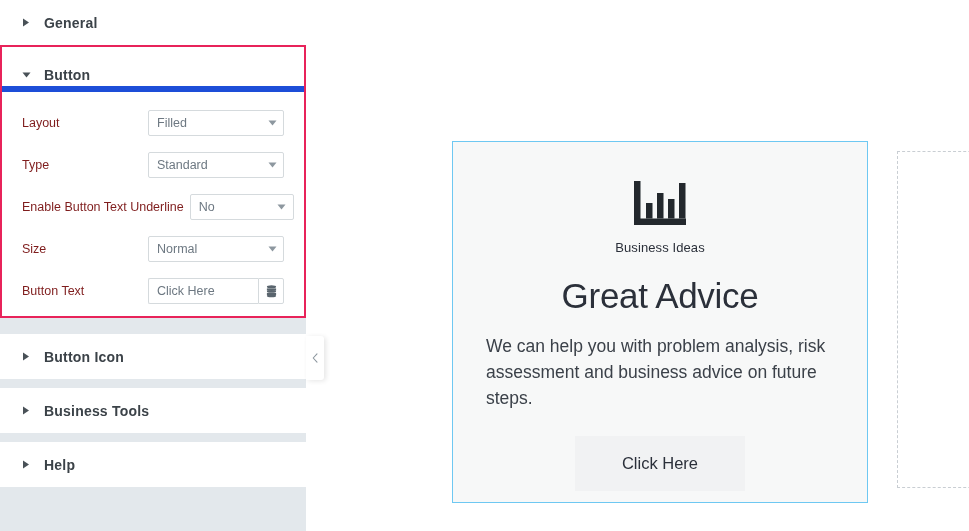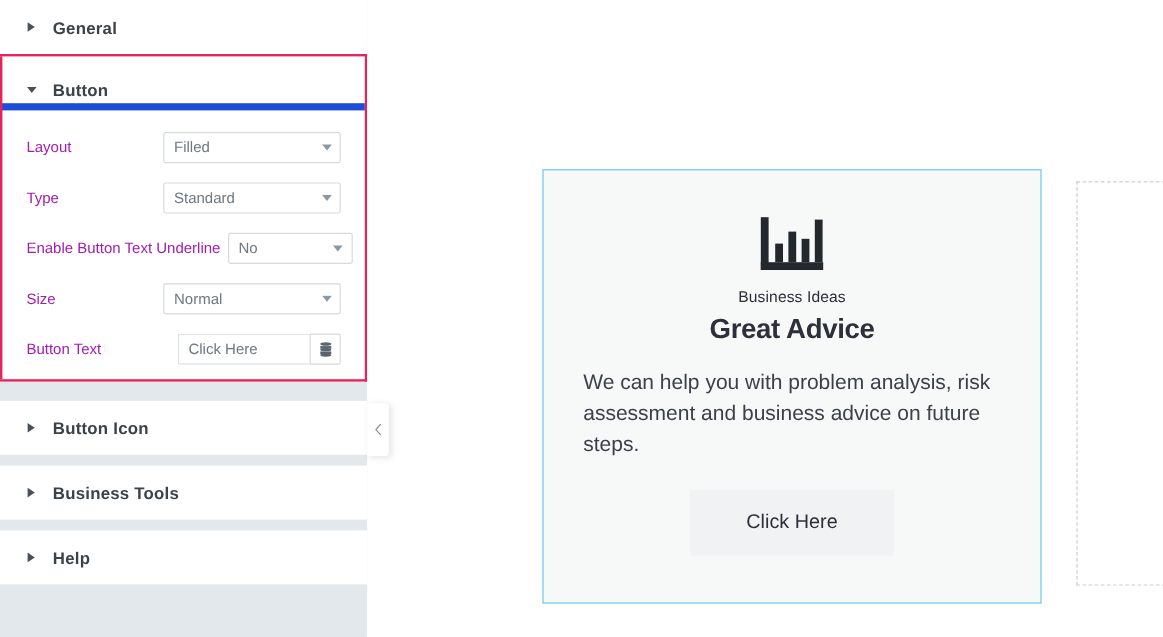--- a/index.html
+++ b/index.html
@@ -107,29 +107,29 @@
   }
 
   .ctrl-row {
     display: flex;
     align-items: center;
     height: 42px;
   }
 
   .ctrl-label {
     font-size: 12.5px;
-    color: #a21caf;
+    color: #7f1d1d;
     flex: 1 1 auto;
     white-space: nowrap;
     padding-right: 6px;
   }
 
   .select-box {
     position: relative;
-    width: 148px;
+    width: 136px;
     height: 26px;
     border: 1px solid #d5dadd;
     border-radius: 2px;
     background: #ffffff;
     box-sizing: border-box;
     display: flex;
     align-items: center;
     flex: none;
     cursor: pointer;
   }
@@ -244,24 +244,24 @@
 
   .eyebrow {
     font-size: 13px;
     color: #2b303a;
     font-weight: normal;
     margin: 0 0 6px 0;
     letter-spacing: 0.1px;
   }
 
   .headline {
-    font-size: 23px;
+    font-size: 35px;
     color: #2b303a;
-    font-weight: bold;
-    margin: 0 0 18px 0;
+    font-weight: normal;
+    margin: 15px 0 18px 0;
     letter-spacing: -0.3px;
   }
 
   .body-copy {
     font-size: 17.5px;
     line-height: 1.48;
     color: #3b4149;
     margin: 0;
     width: 348px;
   }

